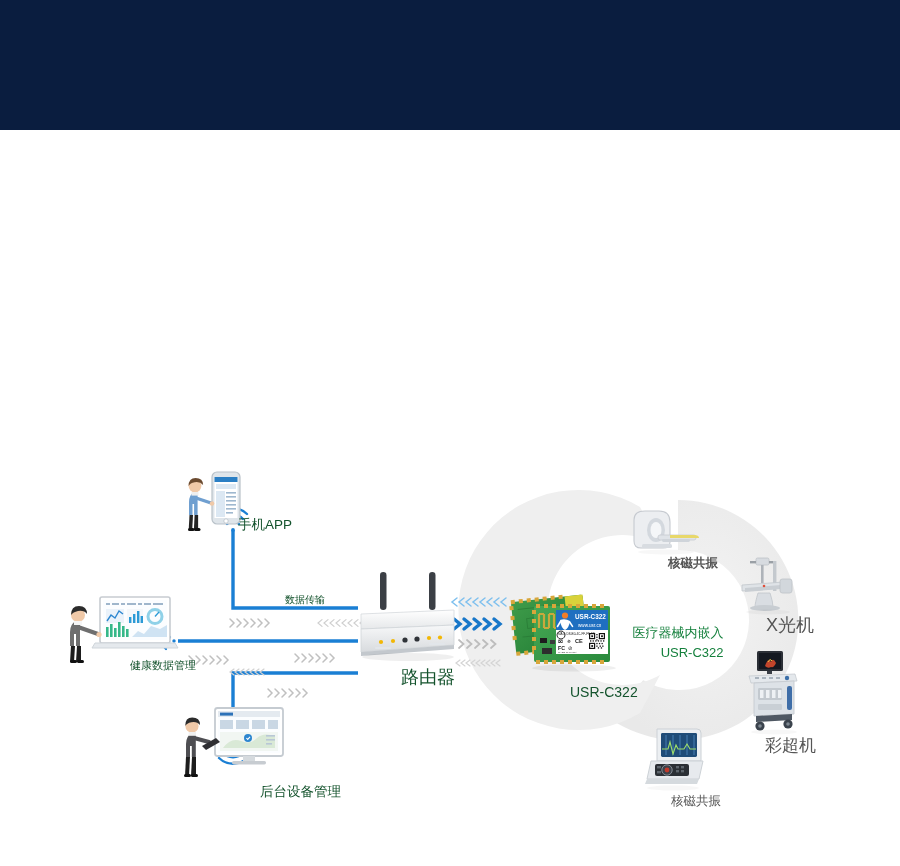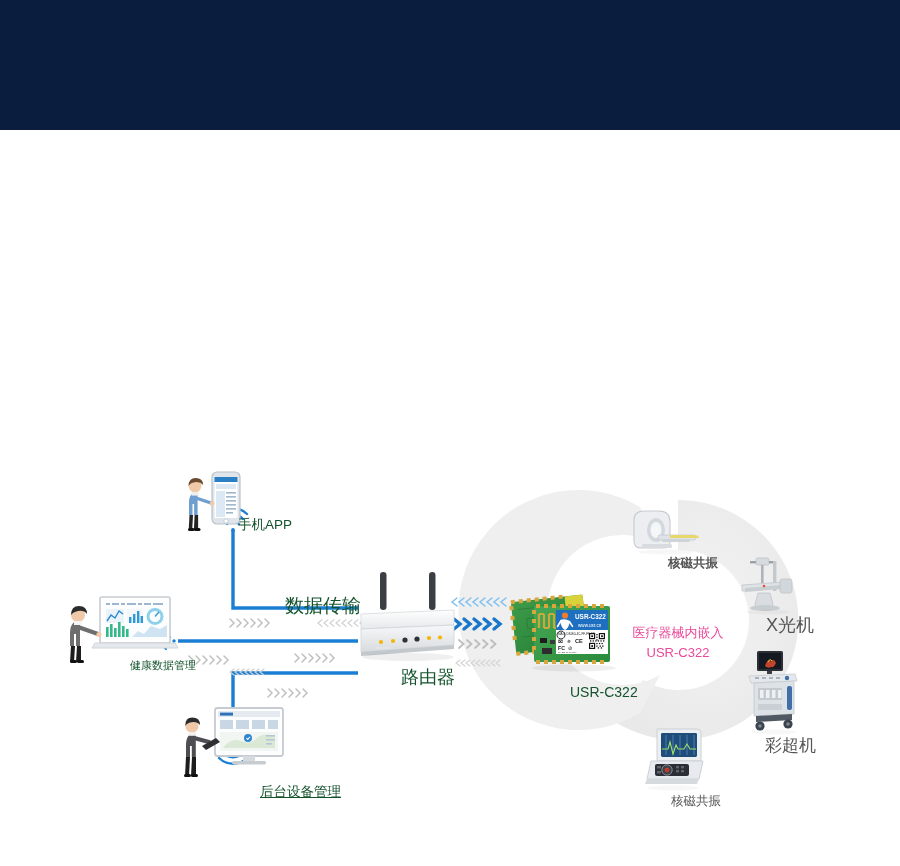--- a/index.html
+++ b/index.html
@@ -37,34 +37,34 @@
     font-size:13px;
     line-height:1.35;
     white-space:nowrap;
     font-family:"Liberation Sans","DejaVu Sans",sans-serif;
   }
   .lbl-grey{color:#555;}
   .lbl-dark{color:#14532d;}
 
   #label-health      {left:130px; top:528px; font-size:11px;}
   #label-phone-app   {left:238px; top:386px; font-size:13.5px;}
-  #label-backend     {left:260px; top:653px; font-size:13.5px;text-decoration:underline;}
+  #label-backend     {left:260px; top:653px; font-size:13.5px;}
   #label-router      {left:401px; top:535px; font-size:18px;}
   #label-module      {left:570px; top:553px; font-size:14px;}
-  #label-data-trans  {left:285px; top:463px; font-size:19px;}
+  #label-data-trans  {left:285px; top:463px; font-size:10px;}
 
   #label-mri         {left:668px; top:425px; font-size:12.5px;font-weight:bold;}
   #label-xray        {left:766px; top:483px; font-size:18px;}
   #label-ultra       {left:765px; top:605px; font-size:17px;}
   #label-ecg         {left:671px; top:663px; font-size:12.5px;}
 
   .ring-center{
     position:absolute;left:678px;top:493px;
     transform:translateX(-50%);
-    text-align:center;color:#ec4899;font-size:13px;line-height:1.55;
+    text-align:right;color:#15803d;font-size:13px;line-height:1.55;
     white-space:nowrap;
   }
 
   
   .art{position:absolute;}
 
   
   #art-health{left:68px;top:463px;width:110px;height:70px;}
   
   #art-phone{left:186px;top:340px;width:62px;height:62px;}

